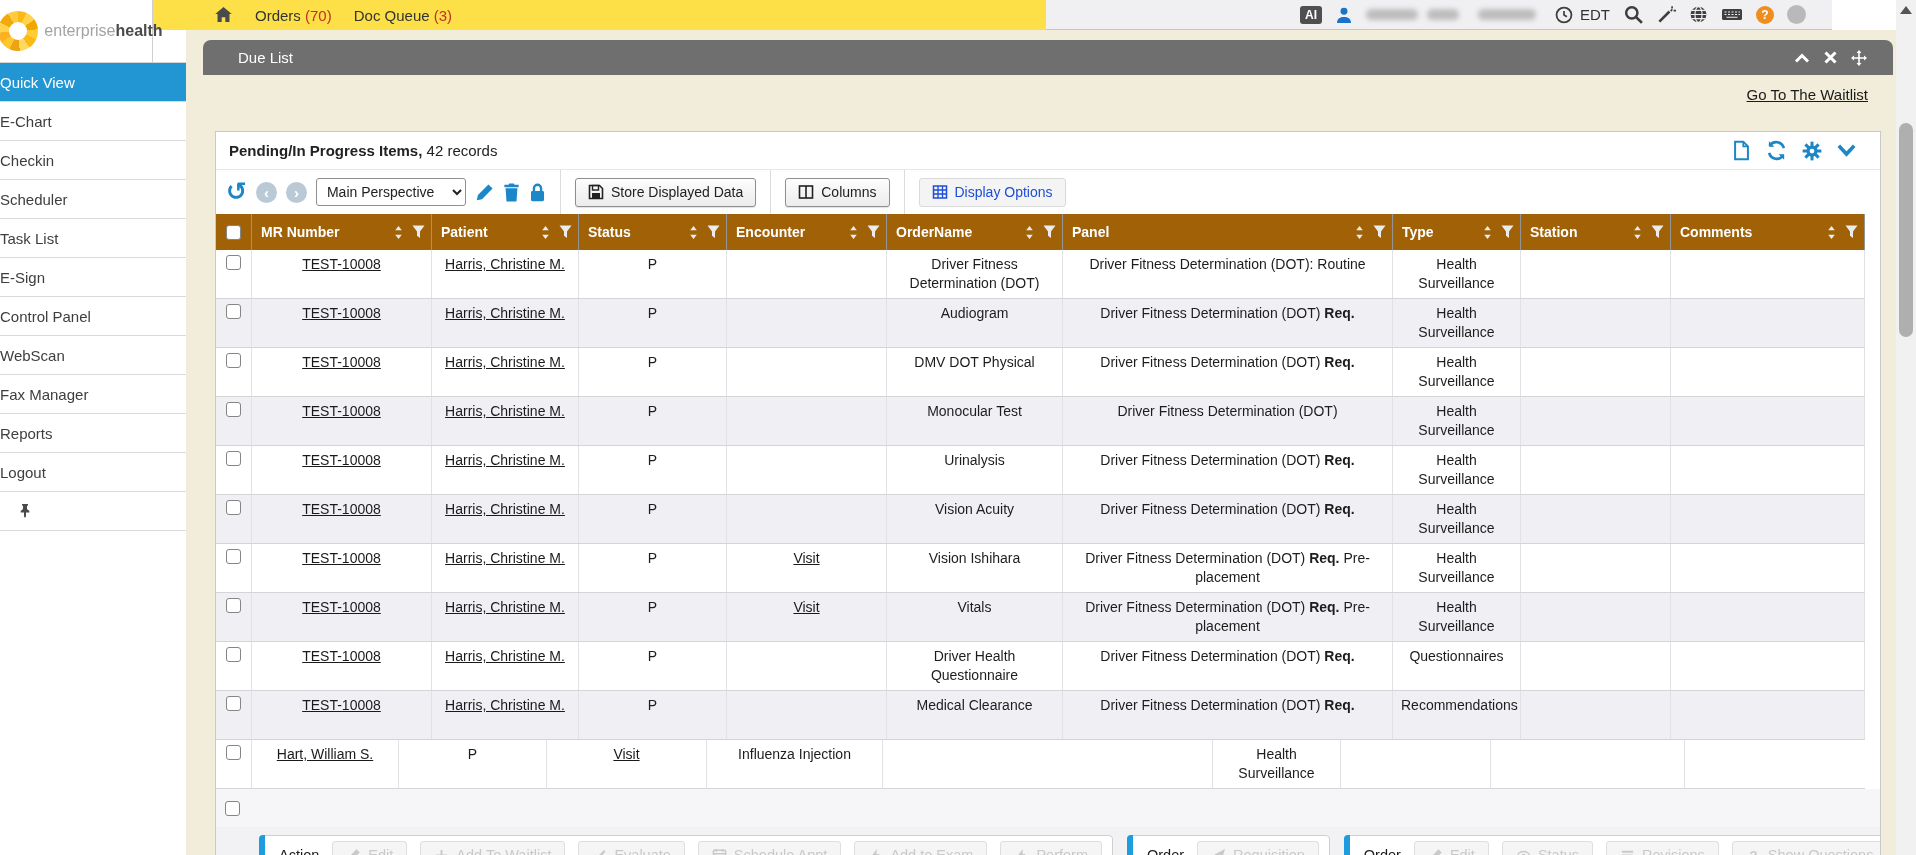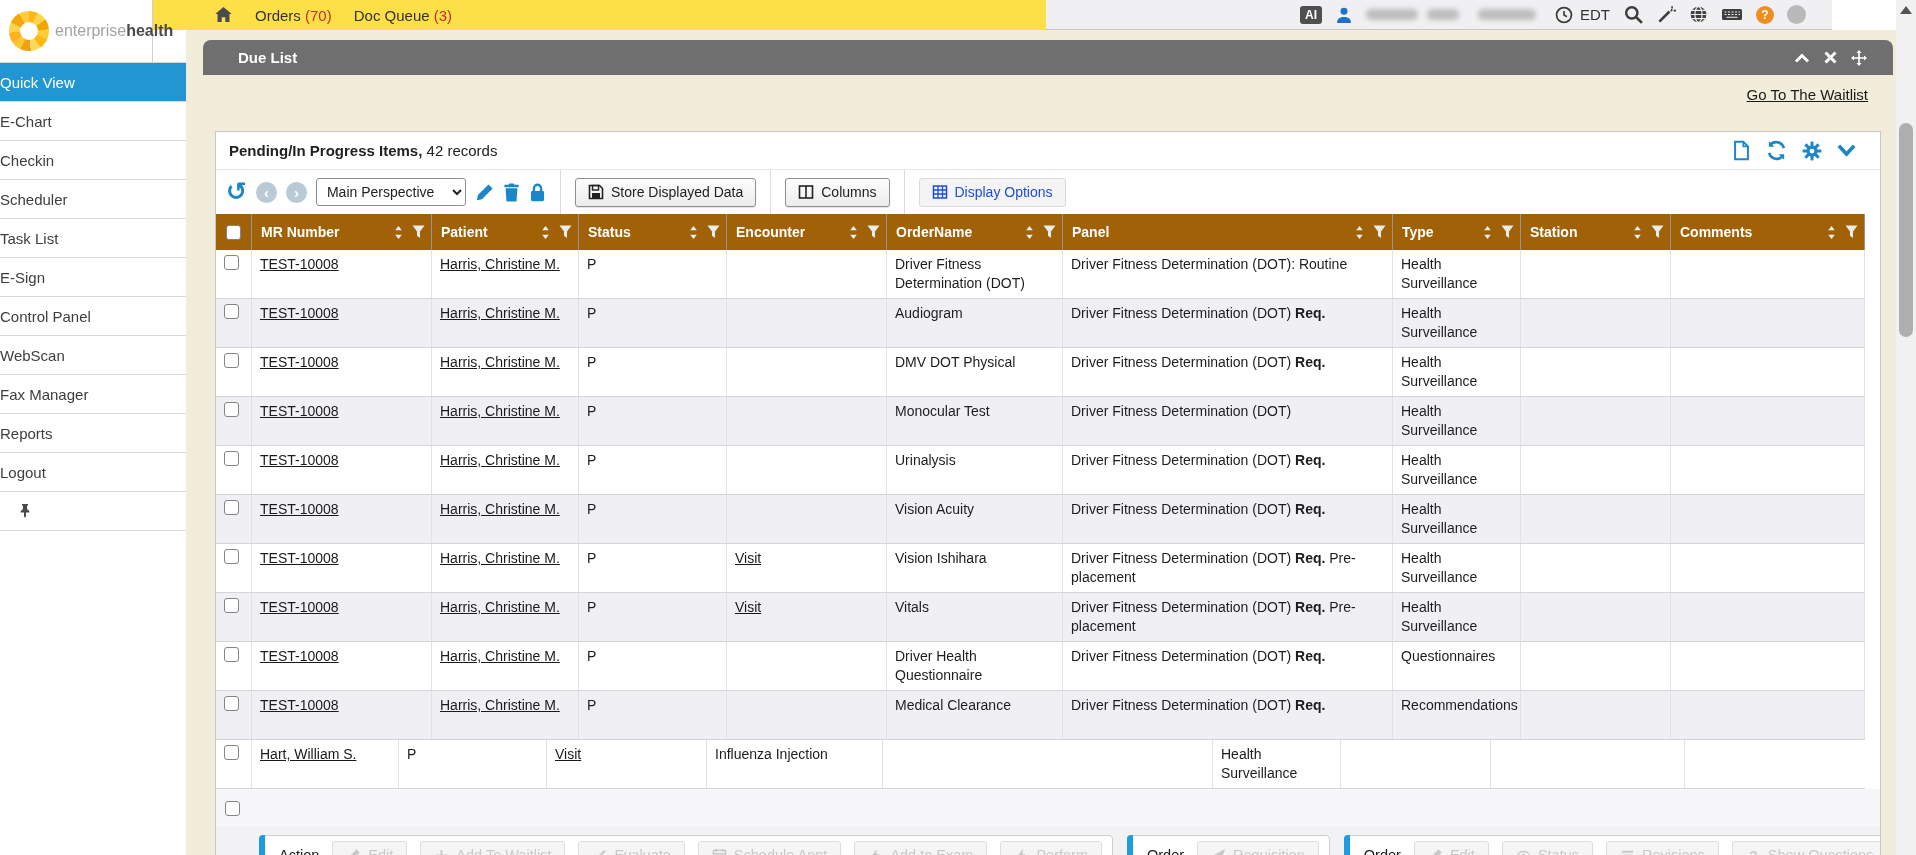--- a/index.html
+++ b/index.html
@@ -16,41 +16,41 @@
     display:flex; align-items:center; justify-content:flex-end; gap:13px; padding-right:26px; }
   .ai-badge { background:#4f4f4f; color:#fff; font-size:12px; font-weight:bold; border-radius:3px; padding:2px 5px; }
   .blur-pill { background:#bdbdbd; height:11px; border-radius:6px; filter:blur(2.5px); display:inline-block; }
   .tz { font-size:15px; color:#333; margin-left:-6px; }
   .help-circ { width:18px; height:18px; border-radius:50%; background:#ef8e1e; color:#fff; font-size:12px; font-weight:bold;
     display:flex; align-items:center; justify-content:center; }
   .avatar { width:19px; height:19px; border-radius:50%; background:#b9b9b9; }
 
   
   .logo-box { position:absolute; left:0; top:0; width:153px; height:62px; background:#fff; border-right:1px solid #cfcfcf;
-    display:flex; align-items:center; gap:6px; padding-left:9px; z-index:6; }
+    display:flex; align-items:center; gap:6px; padding-left:9px; z-index:6;justify-content:center; }
   .logo-ring { width:40px; height:40px; border-radius:50%; position:relative; flex:0 0 40px;
     background:conic-gradient(#fdb813 0 25deg,#ffd34d 25deg 55deg,#f0a500 55deg 85deg,#ffcc33 85deg 115deg,#fdb813 115deg 145deg,#ffd95e 145deg 175deg,#eda313 175deg 205deg,#ffc62e 205deg 235deg,#fdb020 235deg 265deg,#ffd34d 265deg 295deg,#f2a90b 295deg 330deg,#ffca40 330deg 360deg); }
   .logo-ring::after { content:""; position:absolute; left:11px; top:11px; width:18px; height:18px; border-radius:50%; background:#fff; }
   .logo-text { font-size:16px; white-space:nowrap; }
   .logo-text .p1 { color:#a3a3a3; }
   .logo-text .p2 { color:#4a4a4a; font-weight:bold; }
 
   
   .sidebar { position:absolute; left:0; top:62px; width:186px; bottom:0; background:#fff; border-top:1px solid #d6d6d6; z-index:4; }
   .side-item { height:39px; line-height:39px; font-size:15px; color:#3e3e3e;
     border-bottom:1px solid #d9d9d9; cursor:pointer; white-space:nowrap; }
   .side-item.active { background:#2196d3; color:#fff; }
   .pin-row { display:flex; align-items:center; height:39px; border-bottom:1px solid #d9d9d9; padding-left:18px; cursor:pointer; }
 
   
   .content { position:absolute; left:186px; top:30px; right:20px; bottom:0; background:#f2edda; }
 
   .dl-bar { position:absolute; left:17px; top:10px; width:1690px; height:35px; background:#6f6f6f;
     border-radius:8px 8px 0 0; display:flex; align-items:center; }
-  .dl-title { color:#fff; font-size:15px; padding-left:35px;font-weight:bold; }
+  .dl-title { color:#fff; font-size:15px; padding-left:35px; }
   .dl-icons { margin-left:auto; display:flex; align-items:center; gap:14px; padding-right:26px; }
   .dl-icons svg { cursor:pointer; }
 
   .waitlist { position:absolute; top:56px; right:28px; font-size:15px; color:#1a1a1a; text-decoration:underline; cursor:pointer; }
 
   .panel { position:absolute; left:29px; top:101px; width:1666px; bottom:0; background:#fff;
     border:1px solid #c9c9c9; border-bottom:none; display:flex; flex-direction:column; overflow:hidden; }
 
   .panel-head { height:38px; flex:0 0 38px; display:flex; align-items:center; padding:0 24px 0 13px; border-bottom:1px solid #e7e7e7; }
   .ptitle { font-size:15px; color:#222; }
@@ -70,21 +70,21 @@
     background:linear-gradient(#fdfdfd,#ececec); font-size:14px; font-family:inherit; color:#222; padding:0 12px;
     cursor:pointer; box-shadow:0 1px 1px rgba(0,0,0,.12); }
   .tbtn.disabled { border-color:#dadada; background:#f4f4f4; color:#1d4ed8; box-shadow:none; cursor:default; }
 
   
   .thead { display:flex; width:1649px; height:36px; flex:0 0 36px; background:#a16207; }
   .th { display:flex; align-items:center; color:#fff; font-size:14px; font-weight:bold; padding:0 6px 0 9px;
     border-right:1px solid #959595; }
   .th .lbl { flex:1 1 auto; white-space:nowrap; overflow:hidden; }
   .th .hicons { display:flex; align-items:center; gap:8px; margin-left:4px; }
-  .tbody { width:1649px; }
+  .tbody { width:1649px;text-align:center; }
   .tr { display:flex; width:1649px; border-bottom:1px solid #d5d5d8; background:#fff; }
   .tr:nth-child(even) { background:#f0f0f4; }
   .td { padding:5px 8px; font-size:14px; line-height:19px; color:#1d1d1d; border-right:1px solid #e2e2e6; min-height:48px; }
   .c0 { width:36px; flex:0 0 36px; }  .c1 { width:180px; flex:0 0 180px; }
   .c2 { width:147px; flex:0 0 147px; }.c3 { width:148px; flex:0 0 148px; }
   .c4 { width:160px; flex:0 0 160px; }.c5 { width:176px; flex:0 0 176px; }
   .c6 { width:330px; flex:0 0 330px; }.c7 { width:128px; flex:0 0 128px; }
   .c8 { width:150px; flex:0 0 150px; }.c9 { width:194px; flex:0 0 194px; }
   .link { color:#1a1a1a; text-decoration:underline; cursor:pointer; }
   .cb { width:15px; height:15px; background:#fff; border:1px solid #858585; border-radius:3px; display:inline-block; cursor:pointer; }

